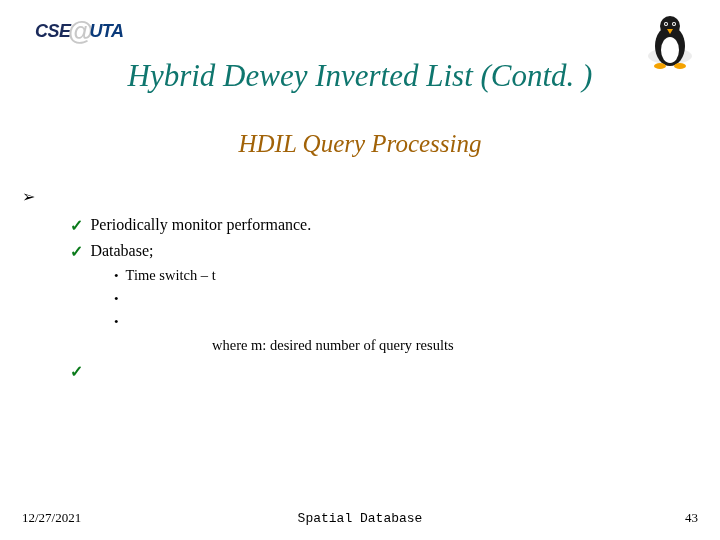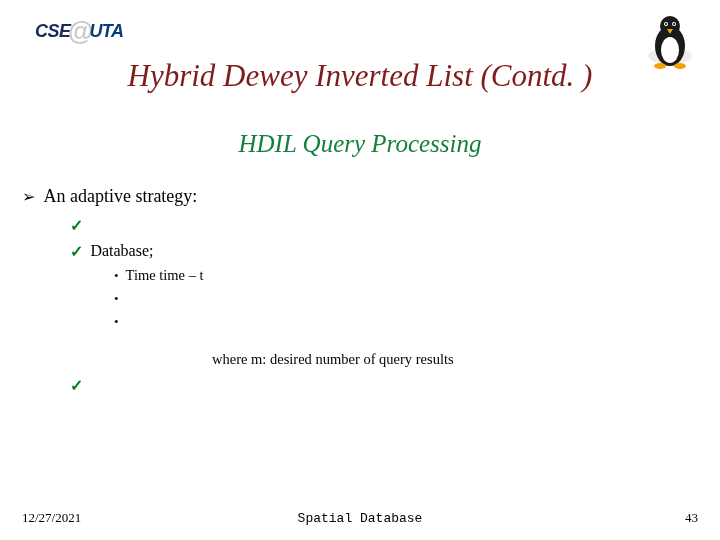--- a/index.html
+++ b/index.html
@@ -31,31 +31,31 @@
     height: 60px;
   }
   .title {
     position: absolute;
     top: 58px;
     left: 0;
     width: 100%;
     text-align: center;
     font-style: italic;
     font-size: 31px;
-    color: #7f1d1d;
+    color: #0f766e;
   }
   .subtitle {
     position: absolute;
     top: 130px;
     left: 0;
     width: 100%;
     text-align: center;
     font-style: italic;
     font-size: 25px;
-    color: #15803d;
+    color: #a16207;
   }
   .content {
     position: absolute;
     top: 180px;
     left: 22px;
     right: 22px;
     color: #000;
   }
   .lvl1 {
     font-size: 18px;
@@ -76,21 +76,21 @@
   .lvl3 {
     font-size: 14.5px;
     margin: 5px 0 3px 92px;
     display: flex;
     align-items: flex-start;
     gap: 7px;
   }
   .lvl3 .bullet { color: #000; font-size: 13px; line-height: 18px; }
   .where-line {
     font-size: 14.5px;
-    margin: 20px 0 8px 190px;
+    margin: 6px 0 8px 190px;
   }
   .footer {
     position: absolute;
     bottom: 14px;
     left: 22px;
     right: 22px;
     display: flex;
     justify-content: space-between;
     align-items: center;
     font-size: 13px;
@@ -122,35 +122,35 @@
   </svg>
 </div>
 
 <div class="title">Hybrid Dewey Inverted List (Contd. )</div>
 <div class="subtitle">HDIL Query Processing</div>
 
 <div class="content">
 
   <div class="lvl1">
     <span class="bullet">➢</span>
-    <span>An adaptive strategy:</span>
   </div>
 
   <div class="lvl2">
     <span class="bullet">✓</span>
+    <span>Periodically monitor performance.</span>
   </div>
 
   <div class="lvl2">
     <span class="bullet">✓</span>
     <span>Database;</span>
   </div>
 
   <div class="lvl3">
     <span class="bullet">•</span>
-    <span>Time time – t</span>
+    <span>Time switch – t</span>
   </div>
 
   <div class="lvl3">
     <span class="bullet">•</span>
   </div>
 
   <div class="lvl3">
     <span class="bullet">•</span>
   </div>
 

